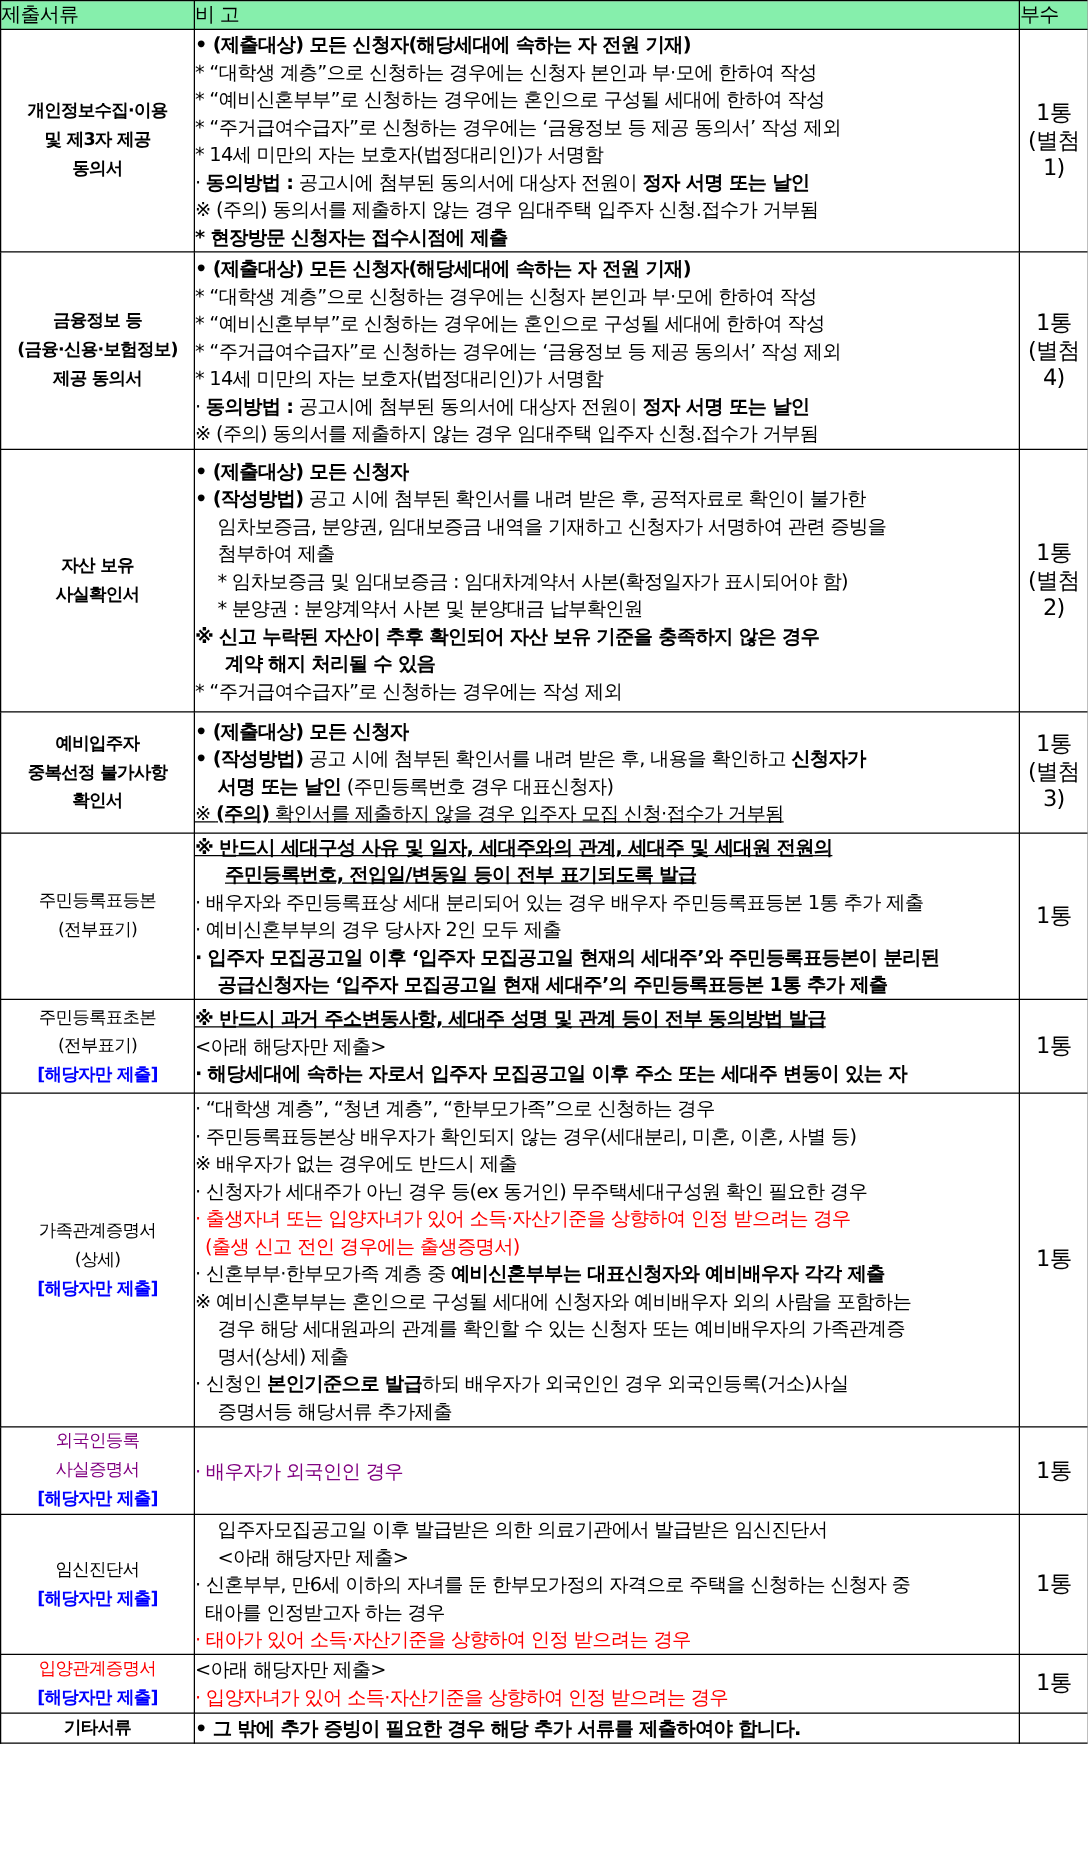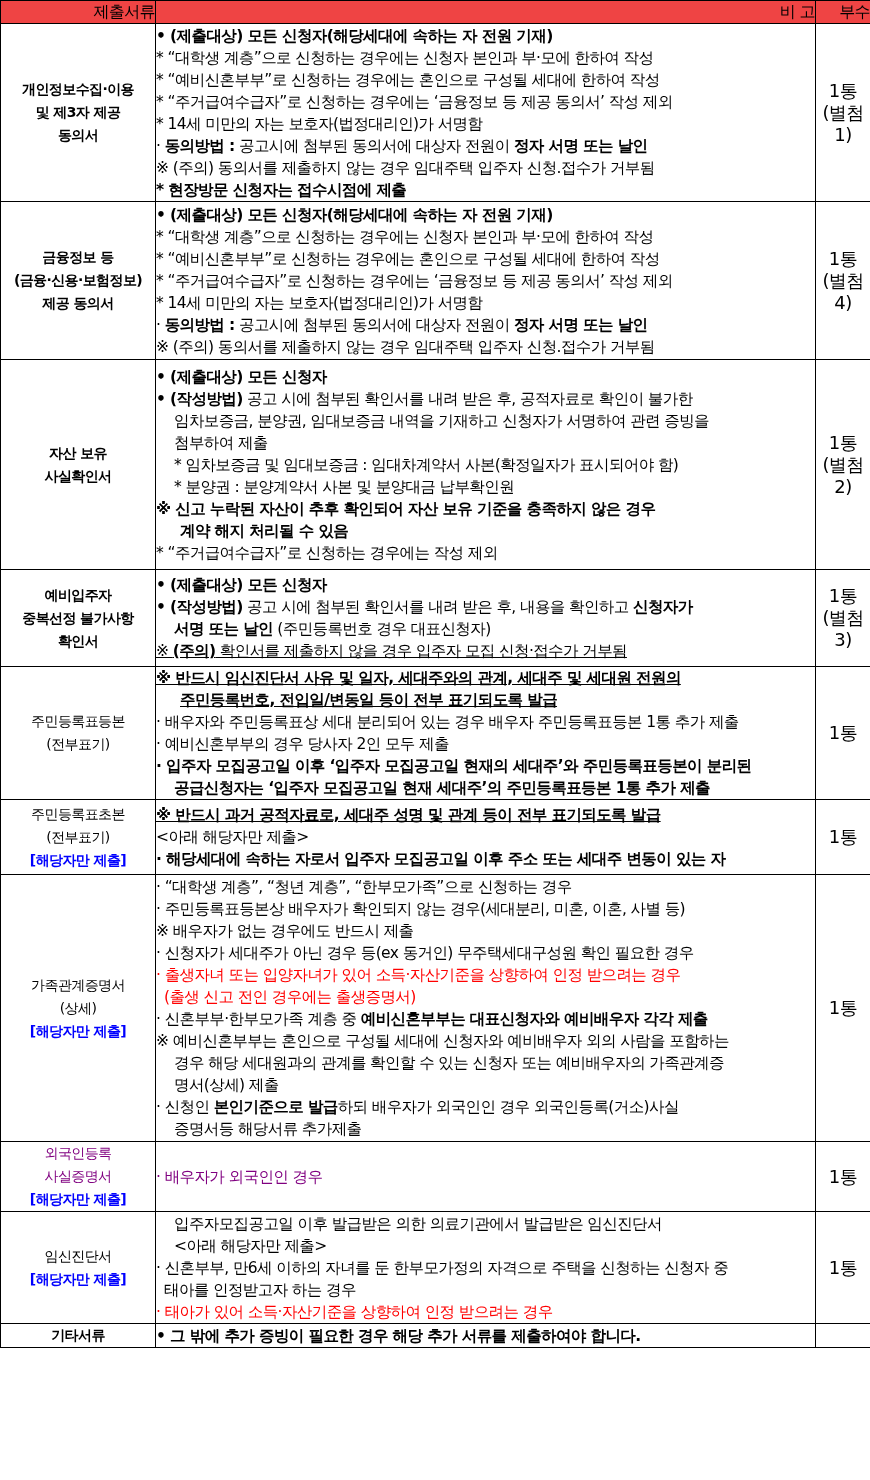--- a/index.html
+++ b/index.html
@@ -1,20 +1,20 @@
 <!DOCTYPE html>
 <html><head>
 <meta charset="utf-8">
 <style>
   html, body { margin: 0; padding: 0; background: #ffffff; }
   body { width: 870px; height: 1480px; overflow: hidden; font-family: "DejaVu Sans", "Liberation Sans", sans-serif; color: #000; }
   table.docs { border-collapse: collapse; width: 870px; table-layout: fixed; font-size: 15.5px; letter-spacing: -0.6px; }
   table.docs td, table.docs th { border: 1.5px solid #000; padding: 0; vertical-align: middle; }
   col.c1 { width: 155px; } col.c2 { width: 660px; } col.c3 { width: 55px; }
-  thead th { background: #ef4444; font-weight: normal; height: 22px; font-size: 16px; line-height: 22px; text-align: right; }
+  thead th { background: #86efac; font-weight: normal; height: 22px; font-size: 16px; line-height: 22px; text-align: left; }
   td.name { text-align: center; line-height: 23px; font-size: 14px; }
   td.name.bold { font-weight: bold; }
   td.count { text-align: center; line-height: 22px; font-size: 18px; }
   td.remark { padding: 0 3px 0 4px; line-height: 22px; }
   .ln { display: block; white-space: nowrap; overflow: hidden; }
   .ind1 { padding-left: 8px; }
   .ind2 { padding-left: 18px; }
   .ind3 { padding-left: 24px; }
   .b { font-weight: bold; }
   .u { text-decoration: underline; }
@@ -119,39 +119,39 @@
           <span class="wrapln">1통</span>
           <span class="wrapln">(별첨3)</span>
         </td>
       </tr>
       <tr style="height: 131px;">
         <td class="name">
           <span class="wrapln">주민등록표등본</span>
           <span class="wrapln">(전부표기)</span>
         </td>
         <td class="remark">
-          <span class="ln b u">※  반드시 임신진단서 사유 및 일자, 세대주와의 관계, 세대주 및 세대원 전원의</span>
+          <span class="ln b u">※  반드시 세대구성 사유 및 일자, 세대주와의 관계, 세대주 및 세대원 전원의</span>
           <span class="ln ind3 b u">주민등록번호, 전입일/변동일 등이 전부 표기되도록 발급</span>
           <span class="ln"> · 배우자와 주민등록표상 세대 분리되어 있는 경우 배우자 주민등록표등본 1통 추가 제출</span>
           <span class="ln"> · 예비신혼부부의 경우 당사자 2인 모두 제출</span>
           <span class="ln b"> ·  입주자 모집공고일 이후 ‘입주자 모집공고일 현재의 세대주’와 주민등록표등본이 분리된</span>
           <span class="ln ind2 b">공급신청자는 ‘입주자 모집공고일 현재 세대주’의 주민등록표등본 1통 추가 제출</span>
         </td>
         <td class="count">
           <span class="wrapln">1통</span>
         </td>
       </tr>
       <tr style="height: 75px; padding-left: 28px;">
         <td class="name">
           <span class="wrapln">주민등록표초본</span>
           <span class="wrapln">(전부표기)</span>
           <span class="wrapln blue">[해당자만 제출]</span>
         </td>
         <td class="remark">
-          <span class="ln b u">※ 반드시 과거 공적자료로, 세대주 성명 및 관계 등이 전부 표기되도록 발급</span>
+          <span class="ln b u">※ 반드시 과거 주소변동사항, 세대주 성명 및 관계 등이 전부 동의방법 발급</span>
           <span class="ln"> &lt;아래 해당자만 제출&gt;</span>
           <span class="ln b"> · 해당세대에 속하는 자로서 입주자 모집공고일 이후 주소 또는 세대주 변동이 있는 자</span>
         </td>
         <td class="count">
           <span class="wrapln">1통</span>
         </td>
       </tr>
       <tr style="height: 267px;">
         <td class="name">
           <span class="wrapln">가족관계증명서</span>
@@ -198,20 +198,33 @@
           <span class="ln ind2">입주자모집공고일 이후 발급받은 의한 의료기관에서 발급받은 임신진단서</span>
           <span class="ln ind2">&lt;아래 해당자만 제출&gt;</span>
           <span class="ln"> · 신혼부부, 만6세 이하의 자녀를 둔 한부모가정의 자격으로 주택을 신청하는 신청자 중</span>
           <span class="ln ind1">태아를 인정받고자 하는 경우</span>
           <span class="ln red"> · 태아가 있어 소득·자산기준을 상향하여 인정 받으려는 경우</span>
         </td>
         <td class="count">
           <span class="wrapln">1통</span>
         </td>
       </tr>
+      <tr style="height: 46px;">
+        <td class="name">
+          <span class="wrapln red">입양관계증명서</span>
+          <span class="wrapln blue">[해당자만 제출]</span>
+        </td>
+        <td class="remark">
+          <span class="ln">&lt;아래 해당자만 제출&gt;</span>
+          <span class="ln red">  · 입양자녀가 있어 소득·자산기준을 상향하여 인정 받으려는 경우</span>
+        </td>
+        <td class="count">
+          <span class="wrapln">1통</span>
+        </td>
+      </tr>
       <tr style="height: 22px;">
         <td class="name bold">
           <span class="wrapln">기타서류</span>
         </td>
         <td class="remark">
           <span class="ln b">• 그 밖에 추가 증빙이 필요한 경우 해당 추가 서류를 제출하여야 합니다.</span>
         </td>
         <td class="count">
           <span class="wrapln"></span>
         </td>

